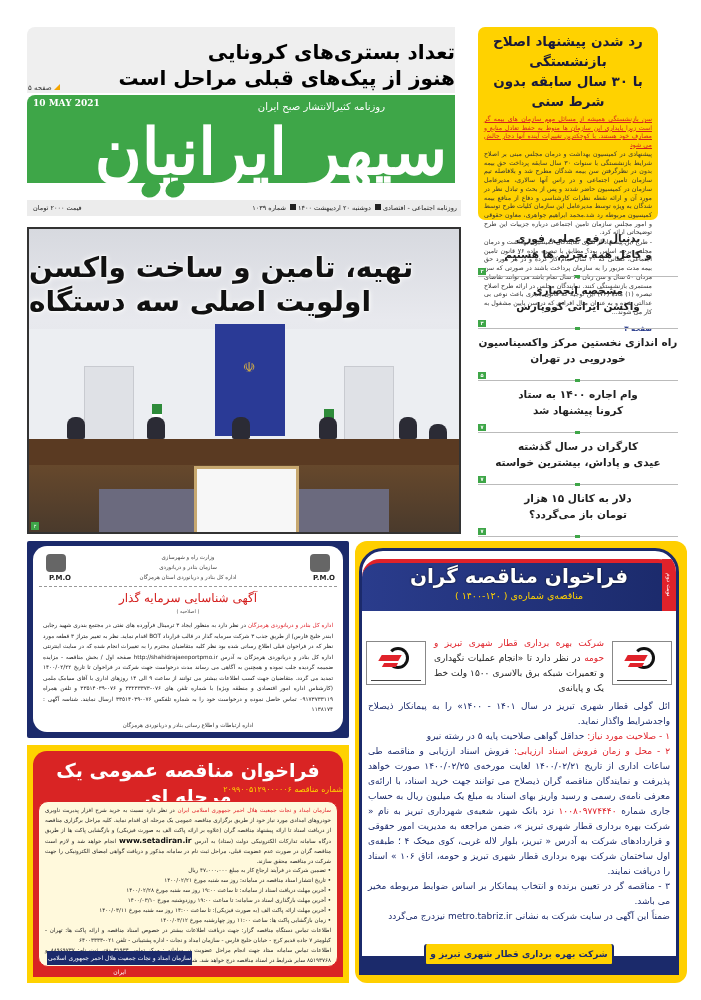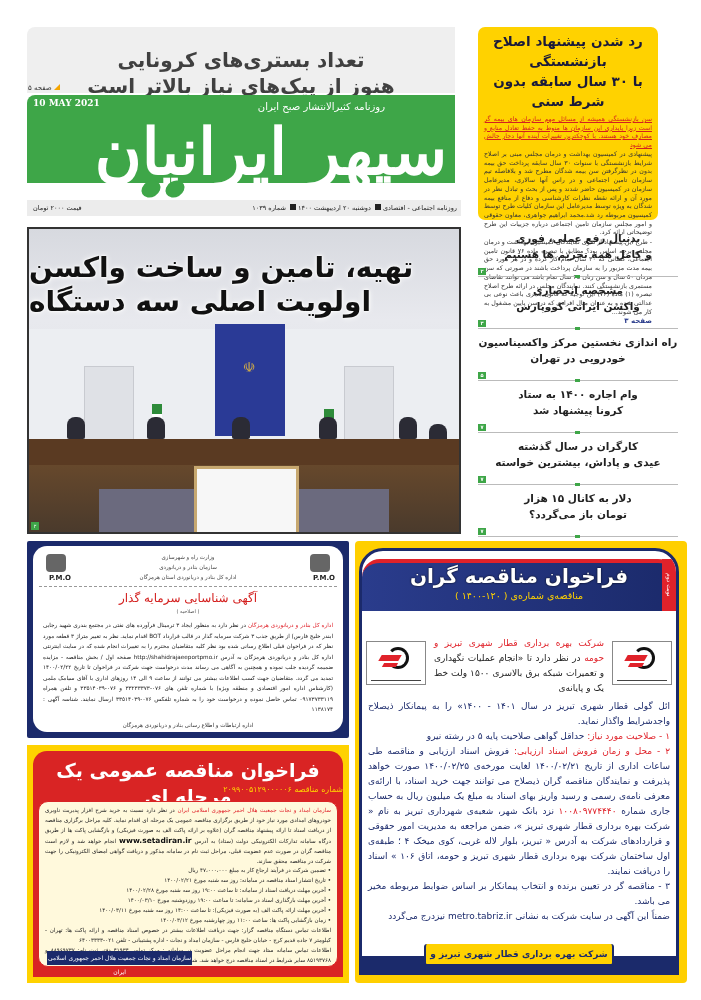--- a/index.html
+++ b/index.html
@@ -1,59 +1,59 @@
 <!DOCTYPE html>
 <html><head>
 <meta charset="utf-8">
 <style>
 *{box-sizing:border-box;margin:0;padding:0}
 body{width:701px;height:1000px;background:#fff;font-family:"DejaVu Sans",sans-serif;position:relative;overflow:hidden;direction:rtl}
 .abs{position:absolute}
 
-#top-head{left:27px;top:27px;width:428px;height:66px;background:#efefef;border-radius:8px 0 0 0;text-align:center;color:#404040;font-weight:bold;font-size:20px;line-height:26px;padding-top:20px}
+#top-head{left:27px;top:27px;width:428px;height:66px;background:#efefef;border-radius:8px 0 0 0;color:#000000;font-weight:bold;font-size:20px;line-height:26px;padding-top:12px}
 #page5{left:28px;top:84px;font-size:7px;color:#333;direction:rtl}
 #page5 .tri{display:inline-block;width:0;height:0;border-left:6px solid transparent;border-bottom:6px solid #f5a500;margin-left:2px}
 
 #masthead{left:27px;top:95px;width:428px;height:88px;background:#3ea648;border-radius:8px 0 0 0;overflow:visible}
 #mh-date{position:absolute;left:6px;top:3px;color:#fff;font-family:"DejaVu Serif",serif;font-size:9px;font-weight:bold;direction:ltr}
 #mh-sub{position:absolute;right:70px;top:6px;color:#fff;font-size:10px}
 #mh-logo{position:absolute;right:8px;top:14px;color:#fff;font-family:"DejaVu Serif",serif;font-size:64px;font-weight:bold;letter-spacing:2px;line-height:86px}
 #mh-dots{position:absolute;left:110px;top:86px}
 #mh-dots span{display:inline-block;width:20px;height:16px;background:#3ea648;border-radius:50%;transform:rotate(-30deg);margin-left:4px}
 
 #strip{left:27px;top:200px;width:434px;height:16px;background:#ececec;font-size:6.5px;color:#222;line-height:16px}
 #strip-left{position:absolute;left:6px;top:0}
 #strip-right{position:absolute;right:4px;top:0}
 #strip-right .sq{display:inline-block;width:6px;height:6px;background:#222;margin:0 2px}
 
 #ybox{left:478px;top:27px;width:180px;height:193px;background:#ffd200;border-radius:7px;padding:4px 6px}
 #ybox h2{font-size:13.5px;line-height:20px;color:#1a1a3a;text-align:center;font-weight:bold}
 #ybox .lead{font-size:6.3px;color:#d4201f;text-decoration:underline;line-height:8.5px;margin-top:4px;text-align:justify}
 #ybox .body{font-size:6.3px;color:#333;line-height:8.7px;text-align:justify;margin-top:1px}
-#ybox .pg{font-size:7px;color:#2a3c8c;font-weight:bold;margin-top:1px}
+#ybox .pg{font-size:7px;color:#2a3c8c;font-weight:bold;margin-top:9px}
 
 #photo{left:27px;top:227px;width:434px;height:307px;border:2px solid #333;overflow:hidden;background:linear-gradient(#d7d9df,#e8e9ee 30%,#e2e3e8 60%,#6a4a2c 75%,#4a3a2c)}
 #photo .title{position:absolute;left:0;right:0;top:22px;text-align:left;color:#111;font-size:28px;font-weight:bold;line-height:34px;text-shadow:0 0 3px #fff,0 0 6px #fff,0 0 2px #fff}
 #photo .wall{position:absolute;left:0;right:0;top:100px;height:130px;background:#eceef2}
 #photo .door{position:absolute;top:137px;width:50px;height:80px;background:#dfe1e6;border:1px solid #c8cad0}
 #photo .banner{position:absolute;left:186px;top:95px;width:70px;height:112px;background:#2a3a96}
 #photo .emblem{position:absolute;left:211px;top:130px;width:18px;height:16px;color:#c9a64a;font-size:14px;text-align:center}
 #photo .flag{position:absolute;width:10px;height:30px;background:linear-gradient(#2e8b3a 33%,#fff 33%,#fff 66%,#d62828 66%)}
 #photo .table{position:absolute;left:0;right:0;top:210px;height:26px;background:#5a3a22}
 #photo .rug{position:absolute;left:70px;right:70px;top:260px;height:50px;background:#6b6a7e;transform:skewX(0)}
 #photo .screen{position:absolute;left:165px;top:237px;width:105px;height:78px;background:#f7f7f7;border:3px solid #c7a870}
 #photo .person{position:absolute;width:18px;height:22px;background:#2b2b35;border-radius:8px 8px 2px 2px}
 #photo .badge{position:absolute;left:2px;bottom:2px;width:8px;height:8px;background:#3ea648;color:#fff;font-size:5px;text-align:center;line-height:8px}
 
 #side{left:478px;top:225px;width:200px}
 .news{position:relative;height:52px;text-align:center;font-size:10.5px;font-weight:bold;color:#222;line-height:16px;padding-top:5px;border-bottom:1px solid #bbb}
 .news .num{position:absolute;left:0;bottom:1px;width:8px;height:7px;background:#3ea648;color:#fff;font-size:5px;line-height:7px;text-align:center}
 .news .dot{position:absolute;left:97px;bottom:-2px;width:5px;height:3px;background:#3ea648}
 
-#adR{left:355px;top:541px;width:332px;height:442px;background:#ffcf00;border-radius:4px}
+#adR{left:355px;top:541px;width:332px;height:442px;background:#ffcf00;border-radius:12px}
 #adR .inner{position:absolute;left:4px;top:7px;right:8px;bottom:8px;background:#fff;border:3px solid #1b2a6b;border-radius:24px 24px 0 0;overflow:hidden}
 #adR .hdr{position:absolute;left:0;right:0;top:8px;height:52px;background:linear-gradient(90deg,#2a3c8c,#1b2a6b);border-radius:18px 18px 0 0;border-top:4px solid #e0222a;text-align:center}
 #adR .hdr .t1{color:#fff;font-size:20px;font-weight:bold;line-height:26px;text-shadow:0 0 2px #000}
 #adR .hdr .t2{color:#ffd200;font-size:9.5px;line-height:14px}
 #adR .tag{position:absolute;right:0;top:8px;width:14px;height:52px;background:#e0222a;color:#fff;font-size:6px;writing-mode:vertical-rl;text-align:center;line-height:14px}
 #adR .logo{position:absolute;top:90px;width:60px;height:44px;border:1px solid #888;background:#fff}
 #adR .logo .arc{position:absolute;left:20px;top:5px;width:22px;height:22px;border:3px solid #111;border-radius:50%;border-left-color:transparent}
 #adR .logo .wing{position:absolute;left:13px;top:13px;width:20px;height:6px;background:#e0222a;transform:skewX(-30deg)}
 #adR .logo .wing2{position:absolute;left:16px;top:21px;width:14px;height:4px;background:#e0222a;transform:skewX(-30deg)}
 #adR .logo .sig{position:absolute;left:4px;bottom:3px;right:4px;height:5px;border-bottom:1px solid #444;font-size:4px}
@@ -80,21 +80,21 @@
 #adL2 .num{position:absolute;left:0;right:0;top:34px;text-align:right;color:#ffd200;font-size:8px}
 #adL2 .box{position:absolute;left:5px;right:5px;top:50px;bottom:10px;background:#fff9dc;border:1px solid #d92424;border-radius:10px;padding:4px 6px;font-size:5.6px;line-height:9.9px;color:#222;text-align:justify}
 #adL2 .web{font-weight:bold;font-size:7.5px;color:#111;direction:ltr;display:inline-block}
 #adL2 .foot{position:absolute;left:14px;bottom:12px;height:14px;width:145px;background:#1b2a6b;color:#fff;font-size:6px;line-height:14px;text-align:center}
 </style>
 </head>
 <body>
 
 <div id="top-head" class="abs">
   <div>تعداد بستری‌های کرونایی</div>
-  <div>هنوز از پیک‌های نیاز بالاتر است</div>
+  <div>هنوز از پیک‌های قبلی مراحل است</div>
 </div>
 <div id="page5" class="abs"><span class="tri"></span><span>صفحه ۵</span></div>
 
 <div id="masthead" class="abs">
   <div id="mh-date">10 MAY 2021</div>
   <div id="mh-sub">روزنامه کثیرالانتشار صبح ایران</div>
   <div id="mh-logo">سپهر ایرانیان</div>
   <div id="mh-dots"><span></span><span></span></div>
 </div>
 

